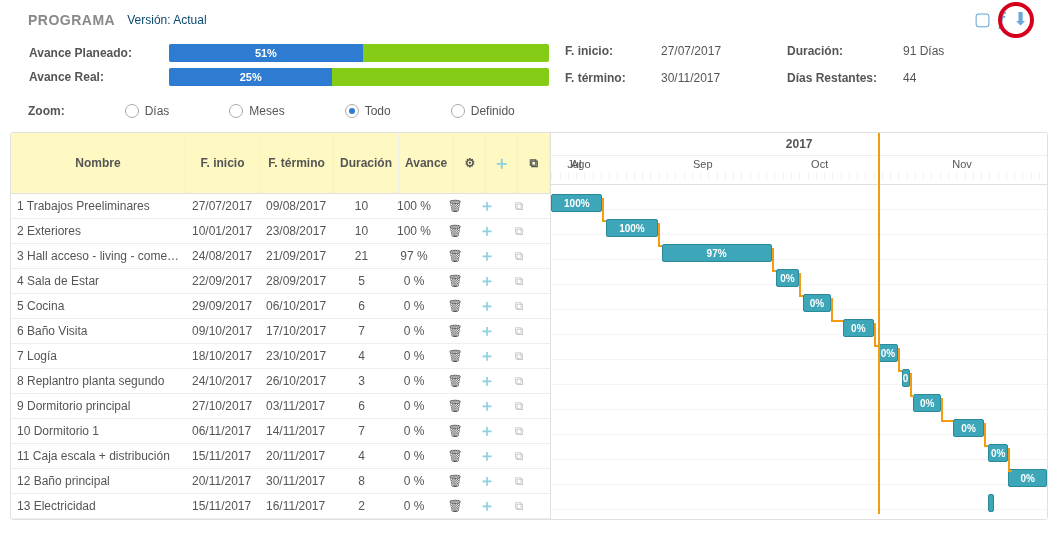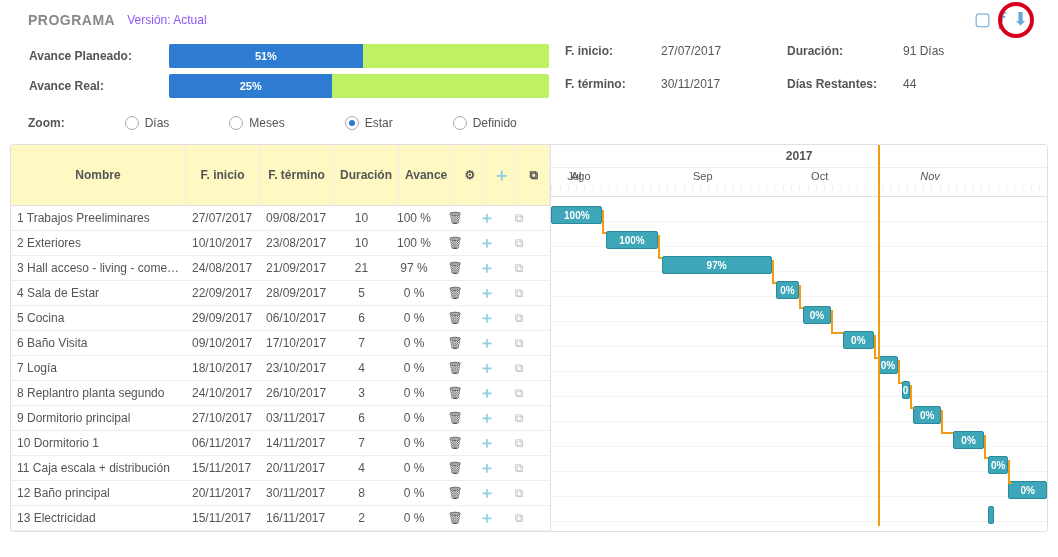--- a/index.html
+++ b/index.html
@@ -1,34 +1,34 @@
 <!DOCTYPE html>
 <html><head>
 <meta charset="utf-8">
 <style>
   * { box-sizing: border-box; margin: 0; padding: 0; }
   body { font-family: Arial, Helvetica, sans-serif; font-size: 12px; color: #555; background: #fff; width: 1058px; }
   
   
   .header { display: flex; align-items: center; padding: 12px 28px 6px 28px; position: relative; }
   .header-title { font-size: 14px; font-weight: bold; color: #888; letter-spacing: 0.5px; }
-  .header-version { margin-left: 12px; font-size: 12px; color: #8b5cf6; }
+  .header-version { margin-left: 12px; font-size: 12px; color: #0c4a6e; }
   .header-icons { position: absolute; right: 30px; top: 8px; display: flex; gap: 6px; align-items: center; }
   .header-icons span { font-size: 18px; color: #6aa8d8; }
   .highlight-circle {
     position: absolute; right: 24px; top: 2px; width: 36px; height: 36px;
     border: 4px solid #d6001c; border-radius: 50%; pointer-events: none;
   }
 
   
   .summary { display: flex; padding: 10px 28px 4px 29px; gap: 16px; }
   .summary-left { flex: 0 0 520px; }
   .summary-row { display: flex; align-items: center; margin-bottom: 6px; }
   .summary-label { flex: 0 0 140px; font-weight: bold; font-size: 12px; color: #555; }
-  .progress-bar { flex: 1; height: 24px; background: #bef264; position: relative; border-radius: 2px; overflow: hidden; }
+  .progress-bar { flex: 1; height: 18px; background: #84cc16; position: relative; border-radius: 2px; overflow: hidden; }
   .progress-fill { height: 100%; background: #2d7cd1; display: flex; align-items: center; justify-content: center; color: #fff; font-size: 11px; font-weight: bold; }
   .summary-right { flex: 1; display: grid; grid-template-columns: 90px 120px 110px 80px; column-gap: 6px; row-gap: 6px; font-size: 12px; }
   .summary-right .lbl { color: #555; font-weight: bold; }
   .summary-right .val { color: #555; }
 
   
   .zoom { display: flex; align-items: center; padding: 8px 28px 14px 28px; gap: 40px; font-size: 12px; }
   .zoom-label { font-weight: bold; color: #555; margin-right: 20px; }
   .radio { display: flex; align-items: center; gap: 6px; cursor: pointer; }
   .radio-dot { width: 14px; height: 14px; border: 1px solid #aaa; border-radius: 50%; display: flex; align-items: center; justify-content: center; background: #fff; }
@@ -130,21 +130,21 @@
       <div class="radio">
         <span class="radio-dot"></span>
         <span>Días</span>
       </div>
       <div class="radio">
         <span class="radio-dot"></span>
         <span>Meses</span>
       </div>
       <div class="radio">
         <span class="radio-dot sel"></span>
-        <span>Estar</span>
+        <span>Todo</span>
       </div>
       <div class="radio">
         <span class="radio-dot"></span>
         <span>Definido</span>
       </div>
     </div>
 </div>
 
 <div class="schedule">
   <div class="table">
@@ -170,21 +170,21 @@
           <div class="td td-inicio">27/07/2017</div>
           <div class="td td-termino">09/08/2017</div>
           <div class="td td-dur">10</div>
           <div class="td td-avance">100 %</div>
           <div class="td td-icon"><span class="i-trash"></span></div>
           <div class="td td-icon plus"><span class="i-plus"></span></div>
           <div class="td td-icon copy"><span class="i-copy"></span></div>
         </div>
         <div class="tr">
           <div class="td td-nombre">2 Exteriores</div>
-          <div class="td td-inicio">10/10/2017</div>
+          <div class="td td-inicio">10/01/2017</div>
           <div class="td td-termino">23/08/2017</div>
           <div class="td td-dur">10</div>
           <div class="td td-avance">100 %</div>
           <div class="td td-icon"><span class="i-trash"></span></div>
           <div class="td td-icon plus"><span class="i-plus"></span></div>
           <div class="td td-icon copy"><span class="i-copy"></span></div>
         </div>
         <div class="tr">
           <div class="td td-nombre">3 Hall acceso - living - comedor</div>
           <div class="td td-inicio">24/08/2017</div>
@@ -299,21 +299,21 @@
   </div>
 
   <div class="gantt">
     <div class="gantt-head">
       <div class="gantt-year">2017</div>
       <div class="gantt-months" id="gantt-months">
           <span class="gantt-month" style="left: 16px;">Jul</span>
           <span class="gantt-month" style="left: 19.685px;">Ago</span>
           <span class="gantt-month" style="left: 141.732px;">Sep</span>
           <span class="gantt-month" style="left: 259.843px;">Oct</span>
-          <span class="gantt-month" style="left: 369px; font-style: italic;">Nov</span>
+          <span class="gantt-month" style="left: 401px;">Nov</span>
         </div>
       <div class="gantt-ticks" id="gantt-ticks">
           <span></span>
           <span></span>
           <span></span>
           <span></span>
           <span></span>
           <span></span>
           <span></span>
           <span></span>

